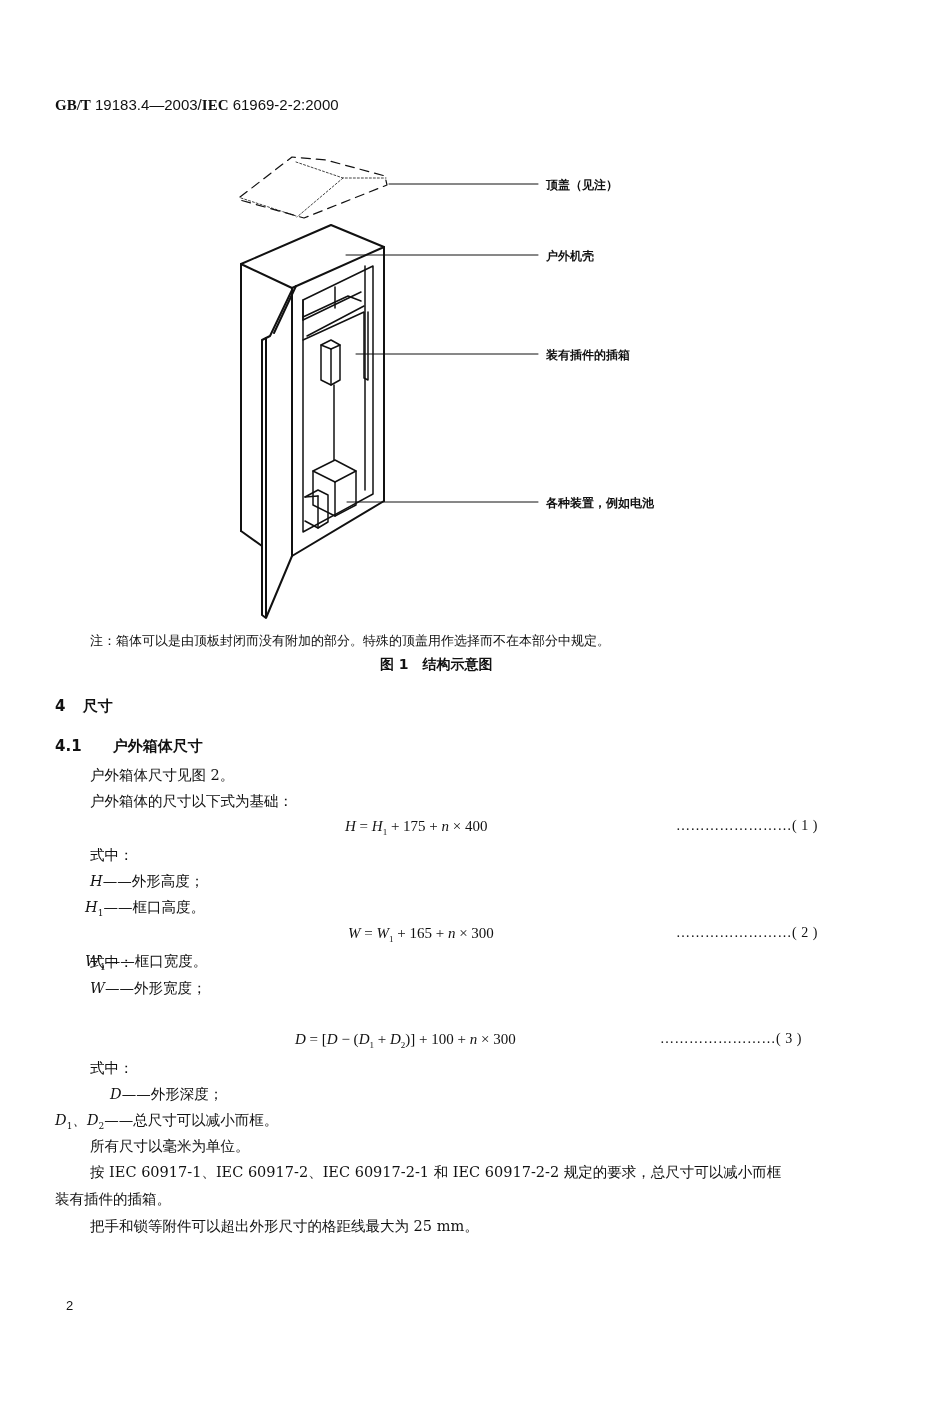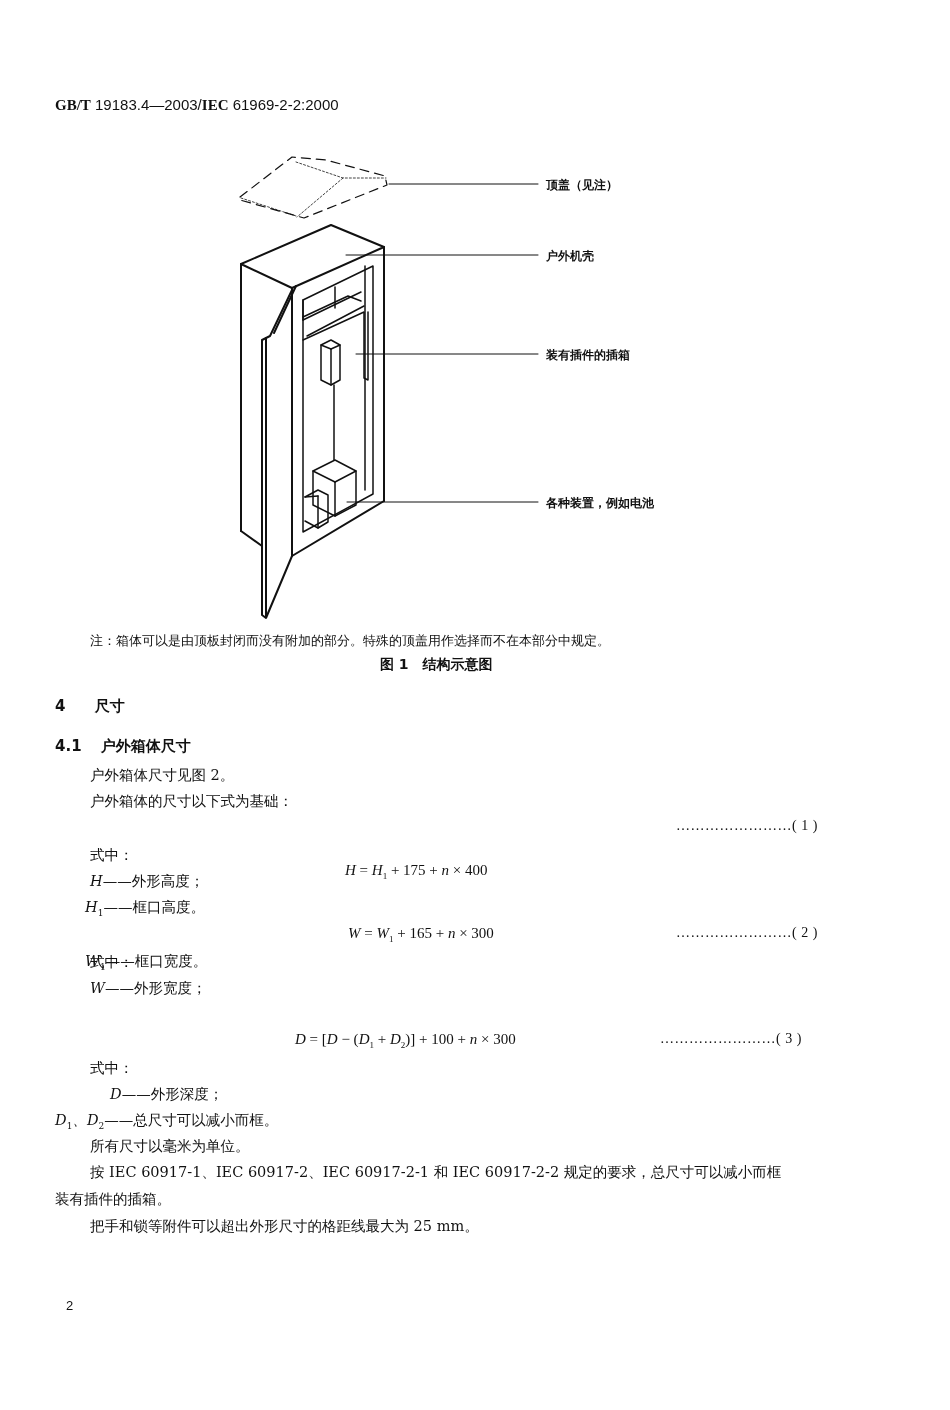--- a/index.html
+++ b/index.html
@@ -102,32 +102,32 @@
 <div class="abs callout" style="left:546px; top:177px;">顶盖（见注）</div>
 <div class="abs callout" style="left:546px; top:248px;">户外机壳</div>
 <div class="abs callout" style="left:546px; top:347px;">装有插件的插箱</div>
 <div class="abs callout" style="left:546px; top:495px;">各种装置，例如电池</div>
 
 <div class="abs note">注：箱体可以是由顶板封闭而没有附加的部分。特殊的顶盖用作选择而不在本部分中规定。</div>
 <div class="abs caption">图 1　结构示意图</div>
 
 <div class="abs h1">
   <span>4</span>
-  <span style="margin-left:24px;">尺寸</span>
+  <span style="margin-left:12px;">尺寸</span>
 </div>
 
 <div class="abs h2">
   <span>4.1</span>
-  <span style="margin-left:14px;">户外箱体尺寸</span>
+  <span style="margin-left:26px;">户外箱体尺寸</span>
 </div>
 
 <div class="abs p" style="left:90px; top:766px;">户外箱体尺寸见图 2。</div>
 <div class="abs p" style="left:90px; top:792px;">户外箱体的尺寸以下式为基础：</div>
 
-<div class="abs formula" style="left:345px; top:862px;">
+<div class="abs formula" style="left:345px; top:818px;">
   <i>H</i><span> = </span><i>H</i><sub>1</sub><span> + 175 + </span><i>n</i><span> × 400</span>
 </div>
 <div class="abs leader" style="left:676px; top:818px;">
   <span>……………………</span><span>( 1 )</span>
 </div>
 
 <div class="abs p" style="left:90px; top:846px;">式中：</div>
 <div class="abs p def" style="left:90px; top:872px;">
   <i>H</i><span>——外形高度；</span>
 </div>

